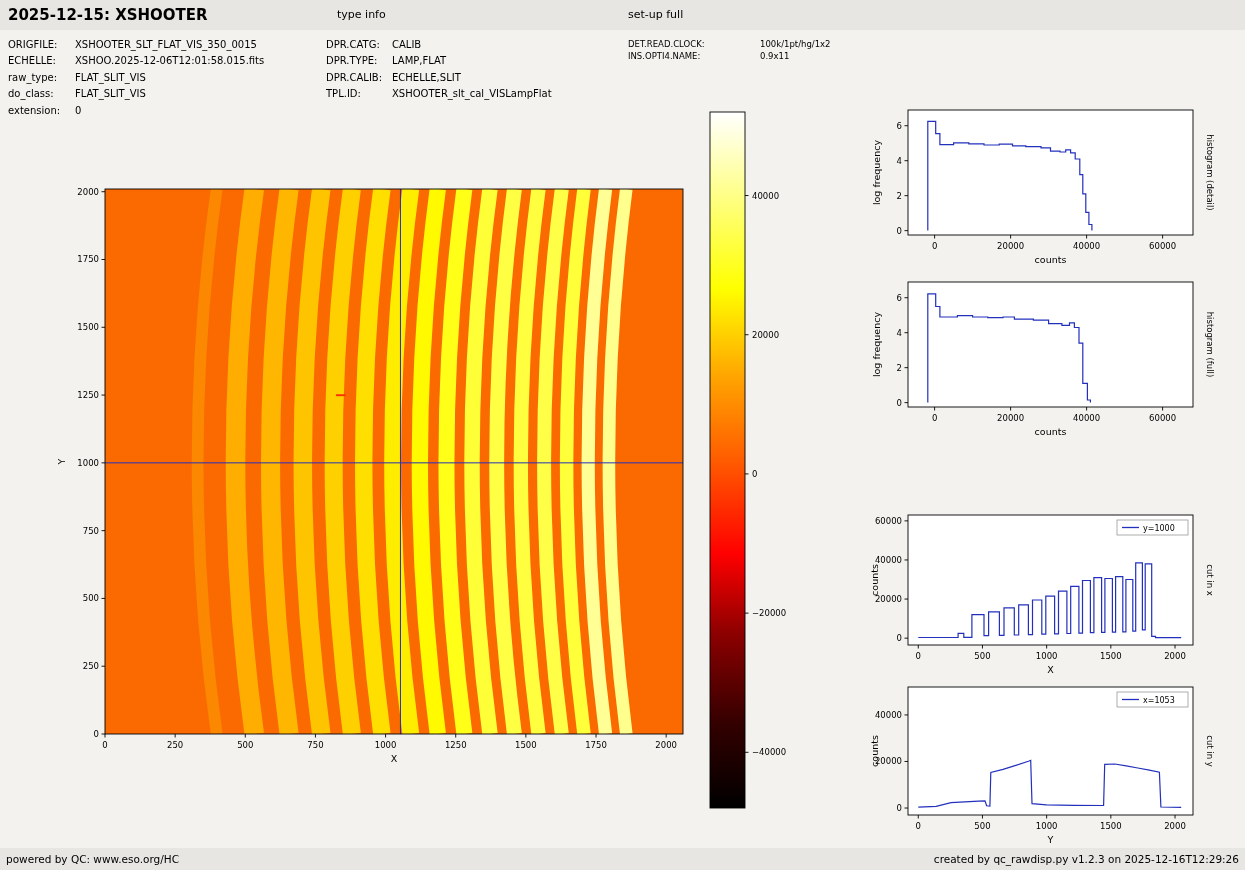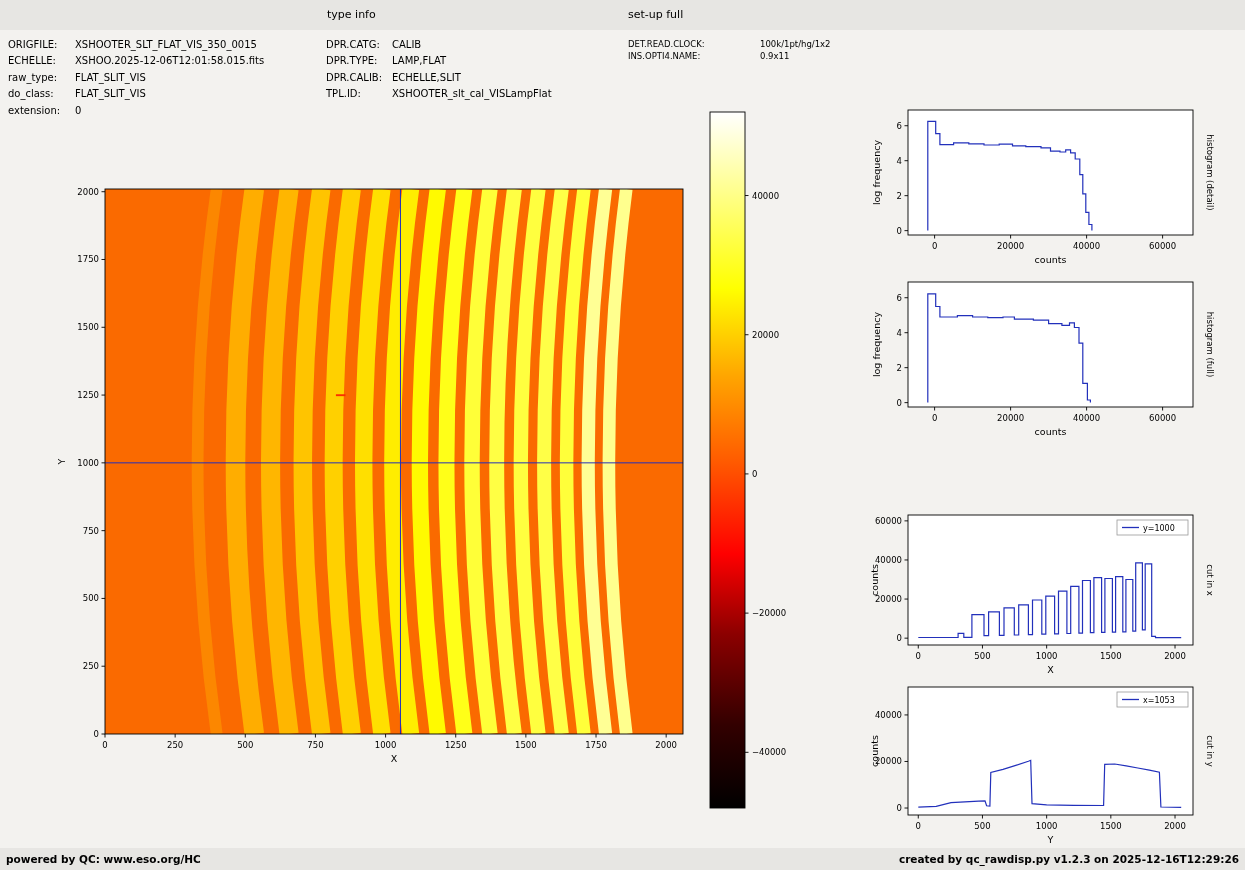--- a/index.html
+++ b/index.html
@@ -2,43 +2,44 @@
 <html><head>
 <meta charset="utf-8">
 <style>
   *{margin:0;padding:0;box-sizing:border-box}
   html,body{width:1245px;height:870px}
   body{background:#f3f2ef;font-family:"DejaVu Sans","Liberation Sans",sans-serif;color:#000}
   .page{position:relative;width:1245px;height:870px;overflow:hidden}
   .topbar{position:absolute;left:0;top:0;width:100%;height:30px;background:#e7e6e3}
   .title{position:absolute;left:8px;top:0;line-height:30px;font-size:15px;font-weight:700;white-space:nowrap}
   .bar-label{position:absolute;top:0;line-height:30px;font-size:11px;white-space:nowrap}
-  .type-pos{left:327px}
+  .type-pos{left:337px}
   .setup-pos{left:628px}
   .meta{position:absolute;font-size:10px}
   .col1{left:8px;top:37px}
   .col2{left:326px;top:37px}
   .col3{left:628px;top:39px;font-size:8.5px}
   .mrow{line-height:16.4px;white-space:nowrap}
   .col3 .mrow{line-height:11.5px}
   .ml{display:inline-block;vertical-align:top}
   .col1 .ml{width:67px}
   .col2 .ml{width:66px}
   .col3 .ml{width:132px}
   .chart{position:absolute}
-  .bottombar{position:absolute;left:0;bottom:0;width:100%;height:22px;background:#e7e6e3;font-size:10.5px;font-weight:700}
+  .bottombar{position:absolute;left:0;bottom:0;width:100%;height:22px;background:#e7e6e3;font-size:10.5px;font-weight:400}
   .fleft{position:absolute;left:6px;line-height:22px;white-space:nowrap}
   .fright{position:absolute;right:6px;line-height:22px;white-space:nowrap}
 </style>
 </head>
 <body>
 
 <div class="page">
 
   <div class="topbar">
+    <span class="title">2025-12-15: XSHOOTER</span>
     <span class="bar-label type-pos">type info</span>
     <span class="bar-label setup-pos">set-up full</span>
   </div>
 
   <div class="meta col1">
     <div class="mrow"><span class="ml">ORIGFILE:</span><span class="mv">XSHOOTER_SLT_FLAT_VIS_350_0015</span></div>
     <div class="mrow"><span class="ml">ECHELLE:</span><span class="mv">XSHOO.2025-12-06T12:01:58.015.fits</span></div>
     <div class="mrow"><span class="ml">raw_type:</span><span class="mv">FLAT_SLIT_VIS</span></div>
     <div class="mrow"><span class="ml">do_class:</span><span class="mv">FLAT_SLIT_VIS</span></div>
     <div class="mrow"><span class="ml">extension:</span><span class="mv">0</span></div>

